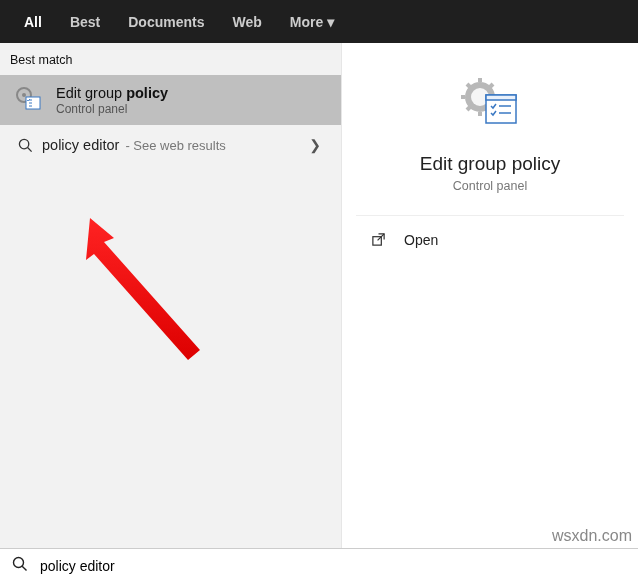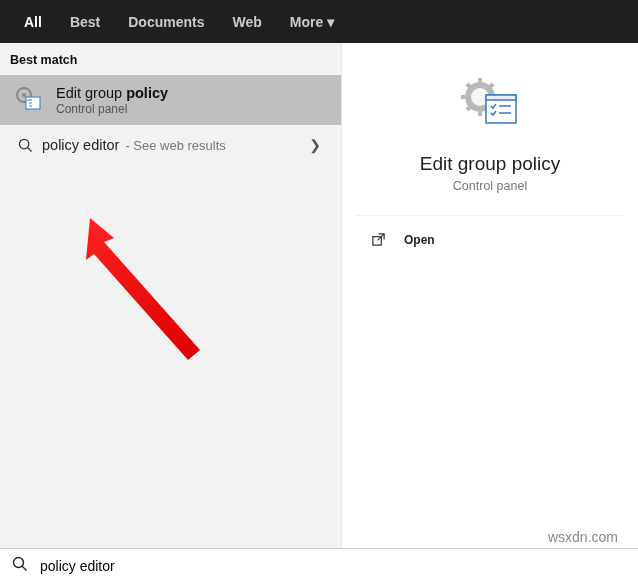--- a/index.html
+++ b/index.html
@@ -8,49 +8,49 @@
     .tabbar { background: #1f1f1f; height: 43px; display: flex; align-items: center; padding-left: 10px; }
     .tab { color: #ccc; font-size: 14px; padding: 10px 14px; cursor: pointer; position: relative; font-weight: bold; }
     .tab.active { color: #fff; }
     .tab-underline { position: absolute; bottom: 2px; left: 10px; width: 40px; height: 3px; background: #888; }
     .more-caret { display: inline-block; margin-left: 4px; }
     
     .layout { display: flex; height: 505px; }
     .left { width: 342px; background: #f2f2f2; border-right: 1px solid #e6e6e6; }
     .right { flex: 1; background: #fff; display: flex; flex-direction: column; }
     
-    .section-label { font-size: 12.5px; font-weight: 700; padding: 10px 10px 8px 10px; color: #111; }
+    .section-label { font-size: 12.5px; font-weight: 400; padding: 10px 10px 8px 10px; color: #111; }
     
     .result-row { display: flex; align-items: center; padding: 8px 12px; background: #bfbfbf; cursor: pointer; }
     .result-icon { width: 34px; height: 34px; margin-right: 10px; display: flex; align-items: center; justify-content: center; }
     .result-texts { display: flex; flex-direction: column; }
     .result-title { font-size: 14.5px; color: #111; }
     .result-sub { font-size: 12px; color: #555; margin-top: 1px; }
     
     .web-row { display: flex; align-items: center; padding: 12px 14px; cursor: pointer; }
     .web-icon { width: 22px; display: flex; justify-content: center; color: #333; margin-right: 6px; }
     .web-text { font-size: 14.5px; color: #222; }
     .web-suffix { font-size: 13px; color: #777; margin-left: 6px; }
     .chevron { margin-left: auto; color: #555; font-size: 14px; padding-right: 6px; }
     
     .detail-hero { display: flex; flex-direction: column; align-items: center; padding-top: 32px; padding-bottom: 22px; border-bottom: 1px solid #eee; margin: 0 14px; }
     .hero-icon { margin-bottom: 18px; }
     .hero-title { font-size: 19px; color: #222; }
     .hero-sub { font-size: 12.5px; color: #777; margin-top: 4px; }
     
-    .action-row { display: flex; align-items: flex-end; padding: 16px 26px; cursor: pointer; font-size: 12px; color: #222; font-weight: bold; }
+    .action-row { display: flex; align-items: flex-start; padding: 16px 26px; cursor: pointer; font-size: 14px; color: #222; }
     .action-icon { width: 20px; margin-right: 16px; display: flex; justify-content: center; }
     
     .arrow-annotation { position: absolute; pointer-events: none; }
     
     .searchbar { position: absolute; bottom: 0; left: 0; right: 0; height: 35px; background: #fff; border-top: 1px solid #ccc; display: flex; align-items: center; padding: 0 12px; }
     .searchbar-icon { margin-right: 12px; color: #333; }
     .searchbar-input { border: none; outline: none; font-size: 14px; flex: 1; background: transparent; }
     
-    .watermark { position: absolute; right: 20px; bottom: 38px; font-size: 14px; color: #888; }
+    .watermark { position: absolute; right: 6px; bottom: 38px; font-size: 16px; color: #888; }
   </style>
 </head>
 <body>
 
 <div class="tabbar">
   <div class="tab active">All</div>
   <div class="tab">Best</div>
   <div class="tab">Documents</div>
   <div class="tab">Web</div>
   <div class="tab">

